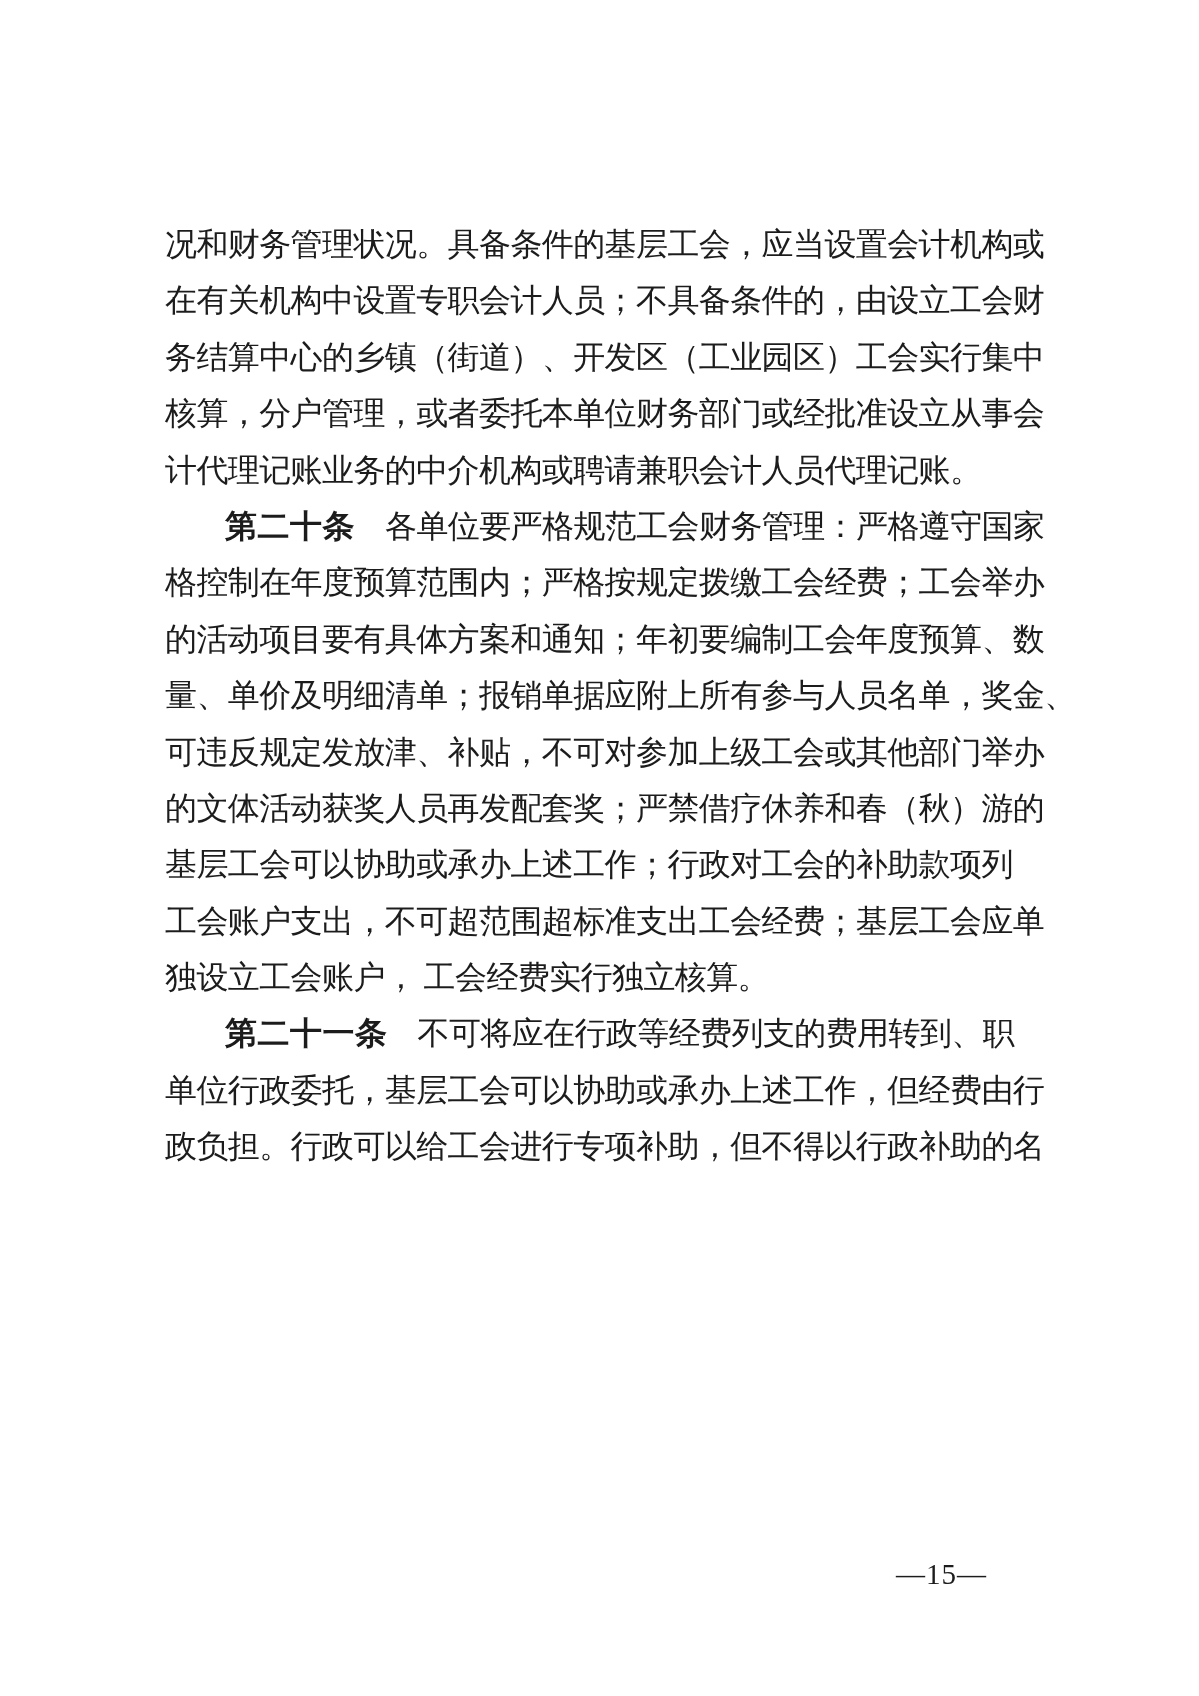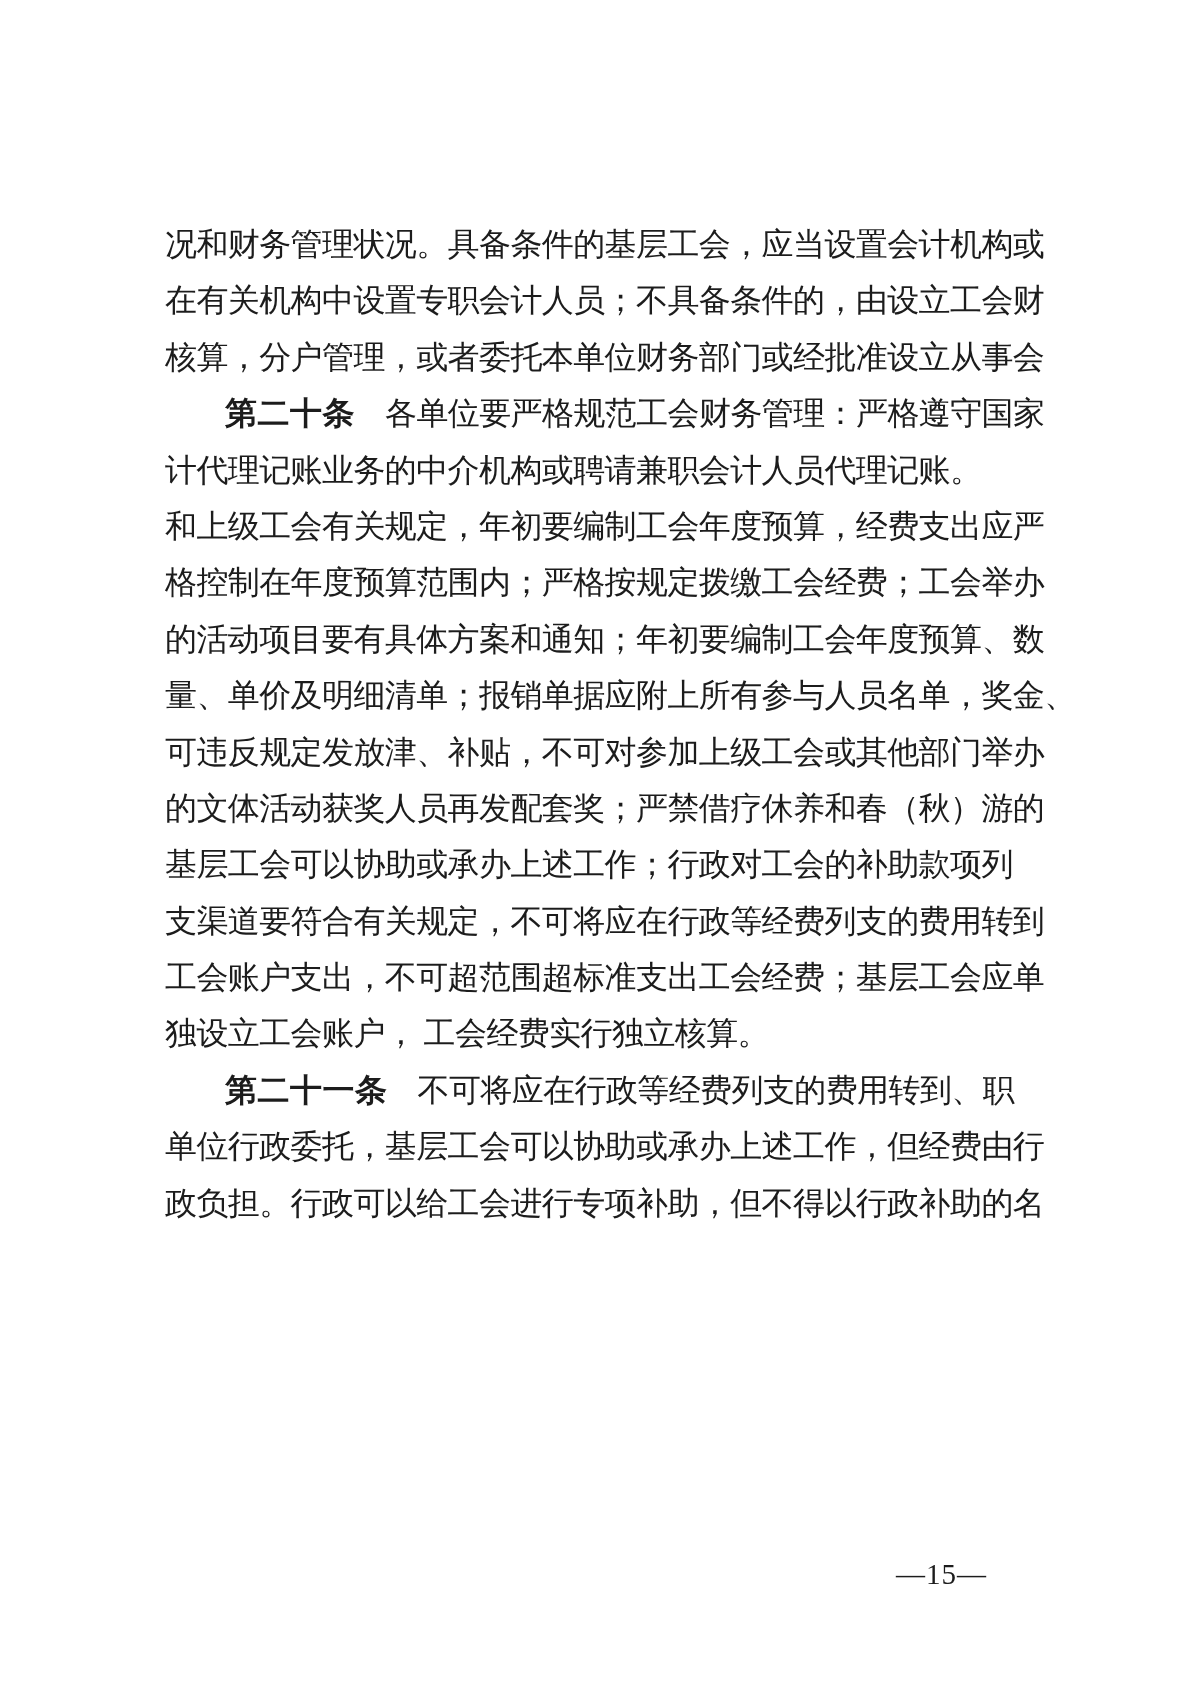--- a/index.html
+++ b/index.html
@@ -48,31 +48,30 @@
     color: #1c1c1c;
   }
 </style>
 </head>
 <body>
 
 <div class="page">
   <div class="text-block">
       <div class="line">况和财务管理状况。具备条件的基层工会，应当设置会计机构或</div>
       <div class="line">在有关机构中设置专职会计人员；不具备条件的，由设立工会财</div>
+      <div class="line">务结算中心的乡镇（街道）、开发区（工业园区）工会实行集中</div>
       <div class="line">核算，分户管理，或者委托本单位财务部门或经批准设立从事会</div>
+      <div class="line">计代理记账业务的中介机构或聘请兼职会计人员代理记账。</div>
       <div class="line indent"><span class="article-num">第二十条</span><span>各单位要严格规范工会财务管理：严格遵守国家</span></div>
-      <div class="line">计代理记账业务的中介机构或聘请兼职会计人员代理记账。</div>
-      <div class="line">和上级工会有关规定，年初要编制工会年度预算，经费支出应严</div>
       <div class="line">格控制在年度预算范围内；严格按规定拨缴工会经费；工会举办</div>
       <div class="line">的活动项目要有具体方案和通知；年初要编制工会年度预算、数</div>
       <div class="line">量、单价及明细清单；报销单据应附上所有参与人员名单，奖金、</div>
       <div class="line">可违反规定发放津、补贴，不可对参加上级工会或其他部门举办</div>
       <div class="line">的文体活动获奖人员再发配套奖；严禁借疗休养和春（秋）游的</div>
       <div class="line">基层工会可以协助或承办上述工作；行政对工会的补助款项列</div>
-      <div class="line">支渠道要符合有关规定，不可将应在行政等经费列支的费用转到</div>
       <div class="line">工会账户支出，不可超范围超标准支出工会经费；基层工会应单</div>
       <div class="line">独设立工会账户， 工会经费实行独立核算。</div>
       <div class="line indent"><span class="article-num">第二十一条</span><span>不可将应在行政等经费列支的费用转到、职</span></div>
       <div class="line">单位行政委托，基层工会可以协助或承办上述工作，但经费由行</div>
       <div class="line">政负担。行政可以给工会进行专项补助，但不得以行政补助的名</div>
     </div>
   <div class="page-number">—15—</div>
 </div>
 
 </body></html>

